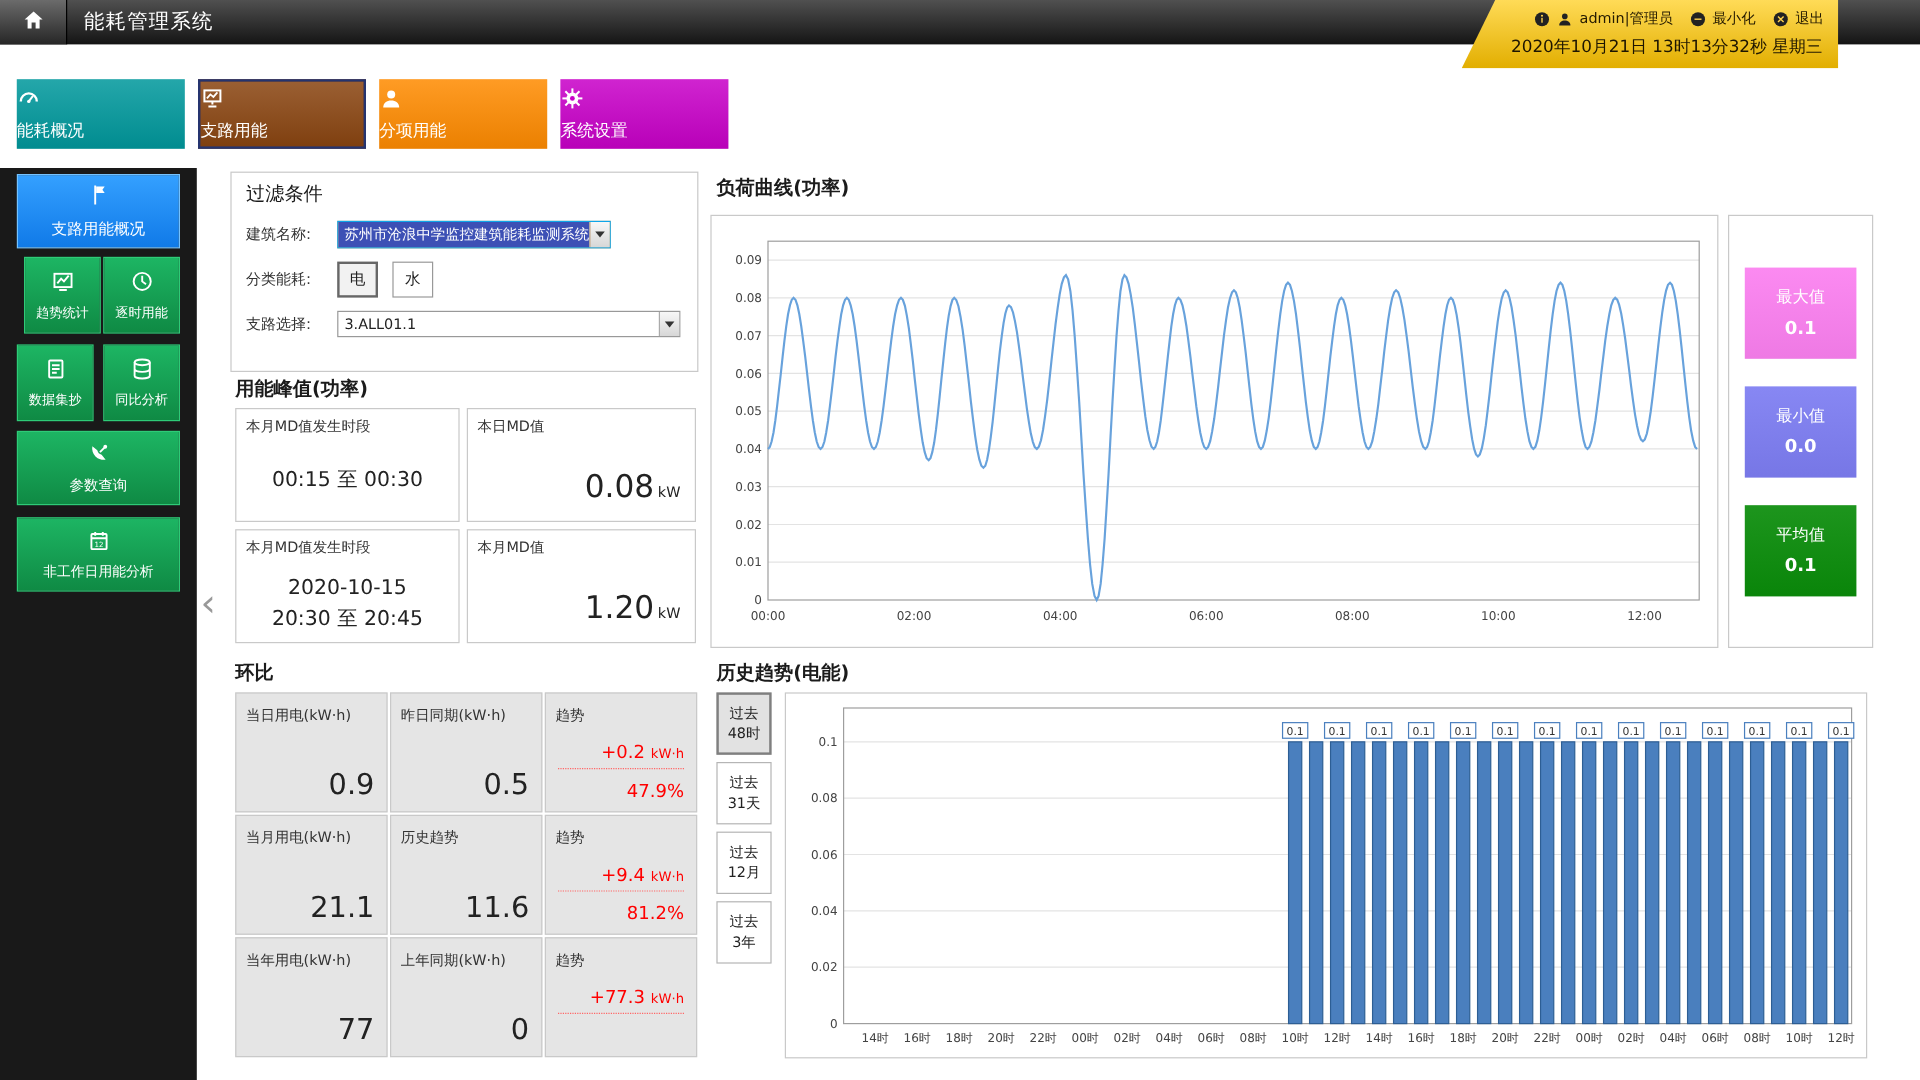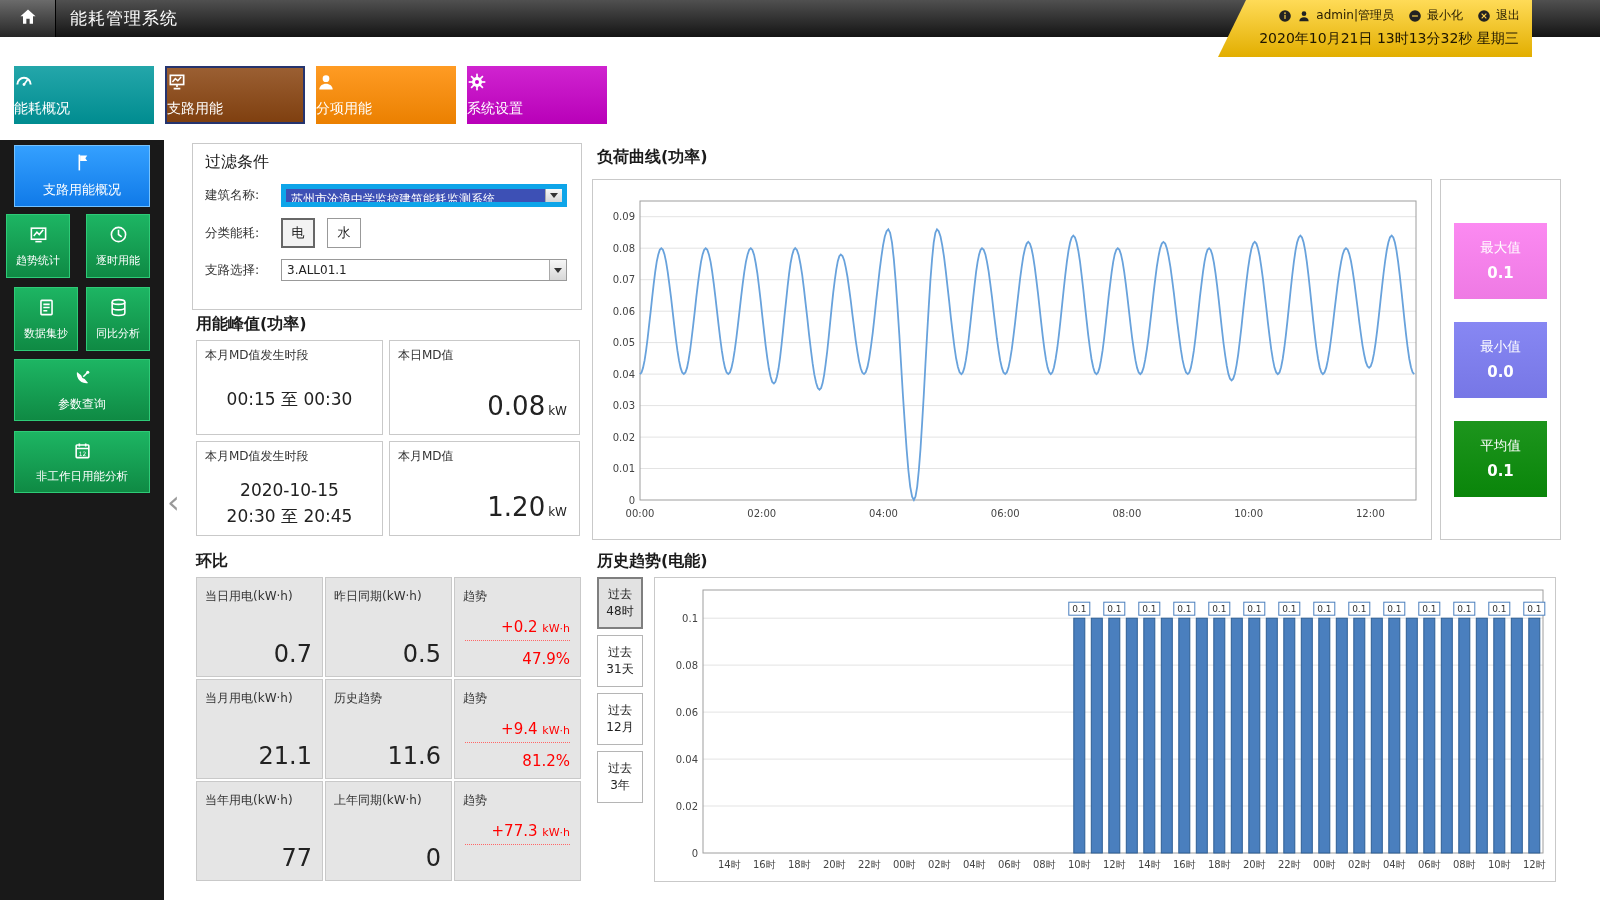--- a/index.html
+++ b/index.html
@@ -39,21 +39,21 @@
 
   
   .panel{position:absolute;background:#fff;border:1px solid #c9c9c9}
   .abs-title{position:absolute;font-size:16px;font-weight:bold;color:#1b1b1b}
 
   
   .filter-panel{left:192px;top:143px;width:390px;height:167px;padding:8px 12px}
   .f-title{font-size:16px;font-weight:normal;color:#1b1b1b}
   .f-row{display:flex;align-items:center;margin-top:11px}
   .f-label{width:76px;font-size:12.5px;color:#333}
-  .combo{display:flex;width:286px;height:23px;border:5px solid #0ea5e9;background:#fdba74}
+  .combo{display:flex;width:228px;height:23px;border:1px solid #0ea5e9;background:#fdba74}
   .combo-text{flex:1;background:#3d50b5;color:#fff;font-size:12px;line-height:21px;padding:0 5px;overflow:hidden;white-space:nowrap}
   .combo-btn,.sel-btn{width:17px;background:linear-gradient(#f7f7f7,#d7d7d7);border-left:1px solid #aaa;display:flex;align-items:center;justify-content:center;cursor:pointer}
   .tri{width:0;height:0;border-left:4px solid transparent;border-right:4px solid transparent;border-top:5px solid #333}
   .cat-btn{width:34px;height:30px;font-size:13px;display:flex;align-items:center;justify-content:center;background:#fff;border:1px solid #999;margin-right:12px;cursor:pointer;color:#222}
   .cat-active{border:2px solid #676767;background:#f2f2f2}
   .sel{display:flex;width:286px;height:22px;border:1px solid #999;background:#fff}
   .sel-text{flex:1;font-size:12px;line-height:20px;padding:0 5px;color:#222}
 
   
   .peak-title{left:196px;top:314px}
@@ -191,21 +191,21 @@
   <aside class="sidebar">
     <div class="stile tile-blue">
       <span>
         <svg viewBox="0 0 24 24">
             <path fill="#fff" d="M7 2h2v20H7z"></path>
             <path fill="#fff" d="M9 3h9l-2.4 3.5L18 10H9z"></path>
           </svg>
       </span>
       <span>支路用能概况</span>
     </div>
-    <div class="stile sq" style="left:6px;top:74px">
+    <div class="stile sq" style="left:20px;top:74px">
       <span>
         <svg viewBox="0 0 24 24">
             <rect x="3" y="4" width="18" height="14" fill="none" stroke="#fff" stroke-width="2"></rect>
             <path d="M6 14l4-5 3 3 5-6" fill="none" stroke="#fff" stroke-width="2"></path>
             <path d="M8 21h8" stroke="#fff" stroke-width="2"></path>
           </svg>
       </span>
       <span>趋势统计</span>
     </div>
     <div class="stile sq" style="left:86px;top:74px">
@@ -354,21 +354,21 @@
     <div class="stat-card" style="background-color: rgb(10, 140, 10);">
       <span class="stat-label">平均值</span>
       <span class="stat-value">0.1</span>
     </div>
   </section>
 
   <div class="abs-title huanbi-title">环比</div>
   <div class="huanbi-grid">
     <div class="hcard">
       <div class="hcard-label">当日用电(kW·h)</div>
-      <div class="hval">0.7</div>
+      <div class="hval">0.9</div>
     </div>
     <div class="hcard">
       <div class="hcard-label">昨日同期(kW·h)</div>
       <div class="hval">0.5</div>
     </div>
     <div class="hcard">
       <div class="hcard-label">趋势</div>
       <div class="trend-body">
         <div class="trend-line"><span>+0.2</span> <span class="trend-unit">kW·h</span></div>
         <div class="trend-pct">47.9%</div>

